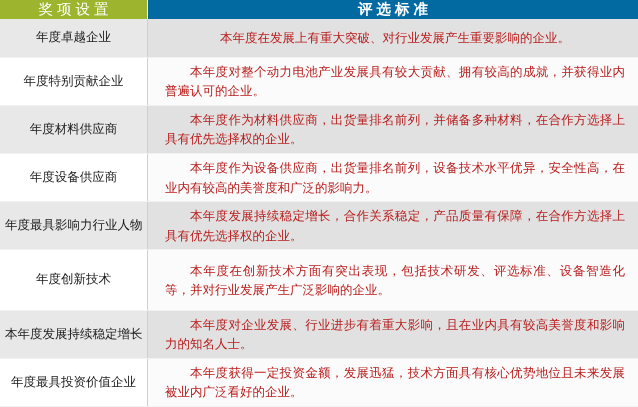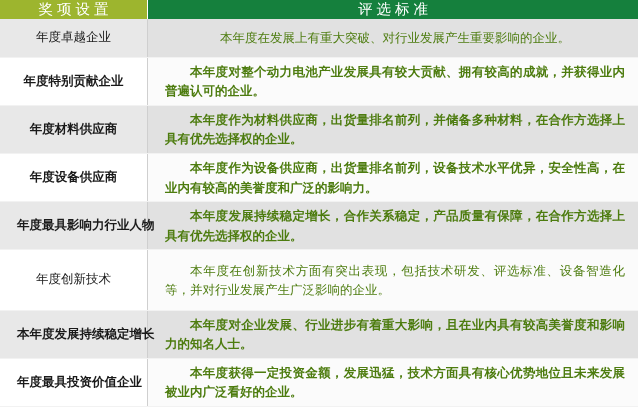--- a/index.html
+++ b/index.html
@@ -35,62 +35,63 @@
     font-weight: normal;
     padding: 0;
     border: none;
   }
   .th-left {
     background: #9db52e;
     width: 147px;
     border-right: 1px solid #ffffff;
   }
   .th-right {
-    background: #15803d;
+    background: #0369a1;
     border-left: 1px solid #dcdcdc;
+    font-weight: bold;
   }
 
   
   .cell-name {
     width: 147px;
     text-align: center;
     vertical-align: middle;
     font-size: 12.5px;
     color: #1a1a1a;
-    padding: 0 17px;
+    padding: 0 5px;
     border-right: 1px solid #cfcfcf;
     border-bottom: 1px solid #f2f2f2;
     white-space: nowrap;
   }
 
   .cell-desc {
     vertical-align: middle;
     font-size: 12.5px;
-    color: #4d7c0f;
+    color: #b91c1c;
     line-height: 1.55;
     padding: 4px 13px 4px 17px;
     border-left: 1px solid #dddddd;
     border-bottom: 1px solid #f2f2f2;
     text-align: justify;
     text-justify: inter-ideograph;
     text-indent: 25px;
   }
   .cell-desc.single {
     text-align: center;
     text-indent: 0;
   }
 
   
   tr.odd .cell-name { background: #e8e8e8; }
   tr.odd .cell-desc { background: #e1e1e1; }
   tr.even .cell-name { background: #ffffff; }
   tr.even .cell-desc { background: #fbfbfb; }
 
   tr.r1 { height: 38px; }
-  tr.r2, tr.r3, tr.r4, tr.r5, tr.r7, tr.r8 { height: 44px; font-weight: bold; }
+  tr.r2, tr.r3, tr.r4, tr.r5, tr.r7, tr.r8 { height: 44px; }
   tr.r6 { height: 60px; }
 </style>
 </head>
 <body>
 
 <table class="award-table">
   <thead>
     <tr class="thead-row">
       <th class="th th-left">奖项设置</th>
       <th class="th th-right">评选标准</th>

